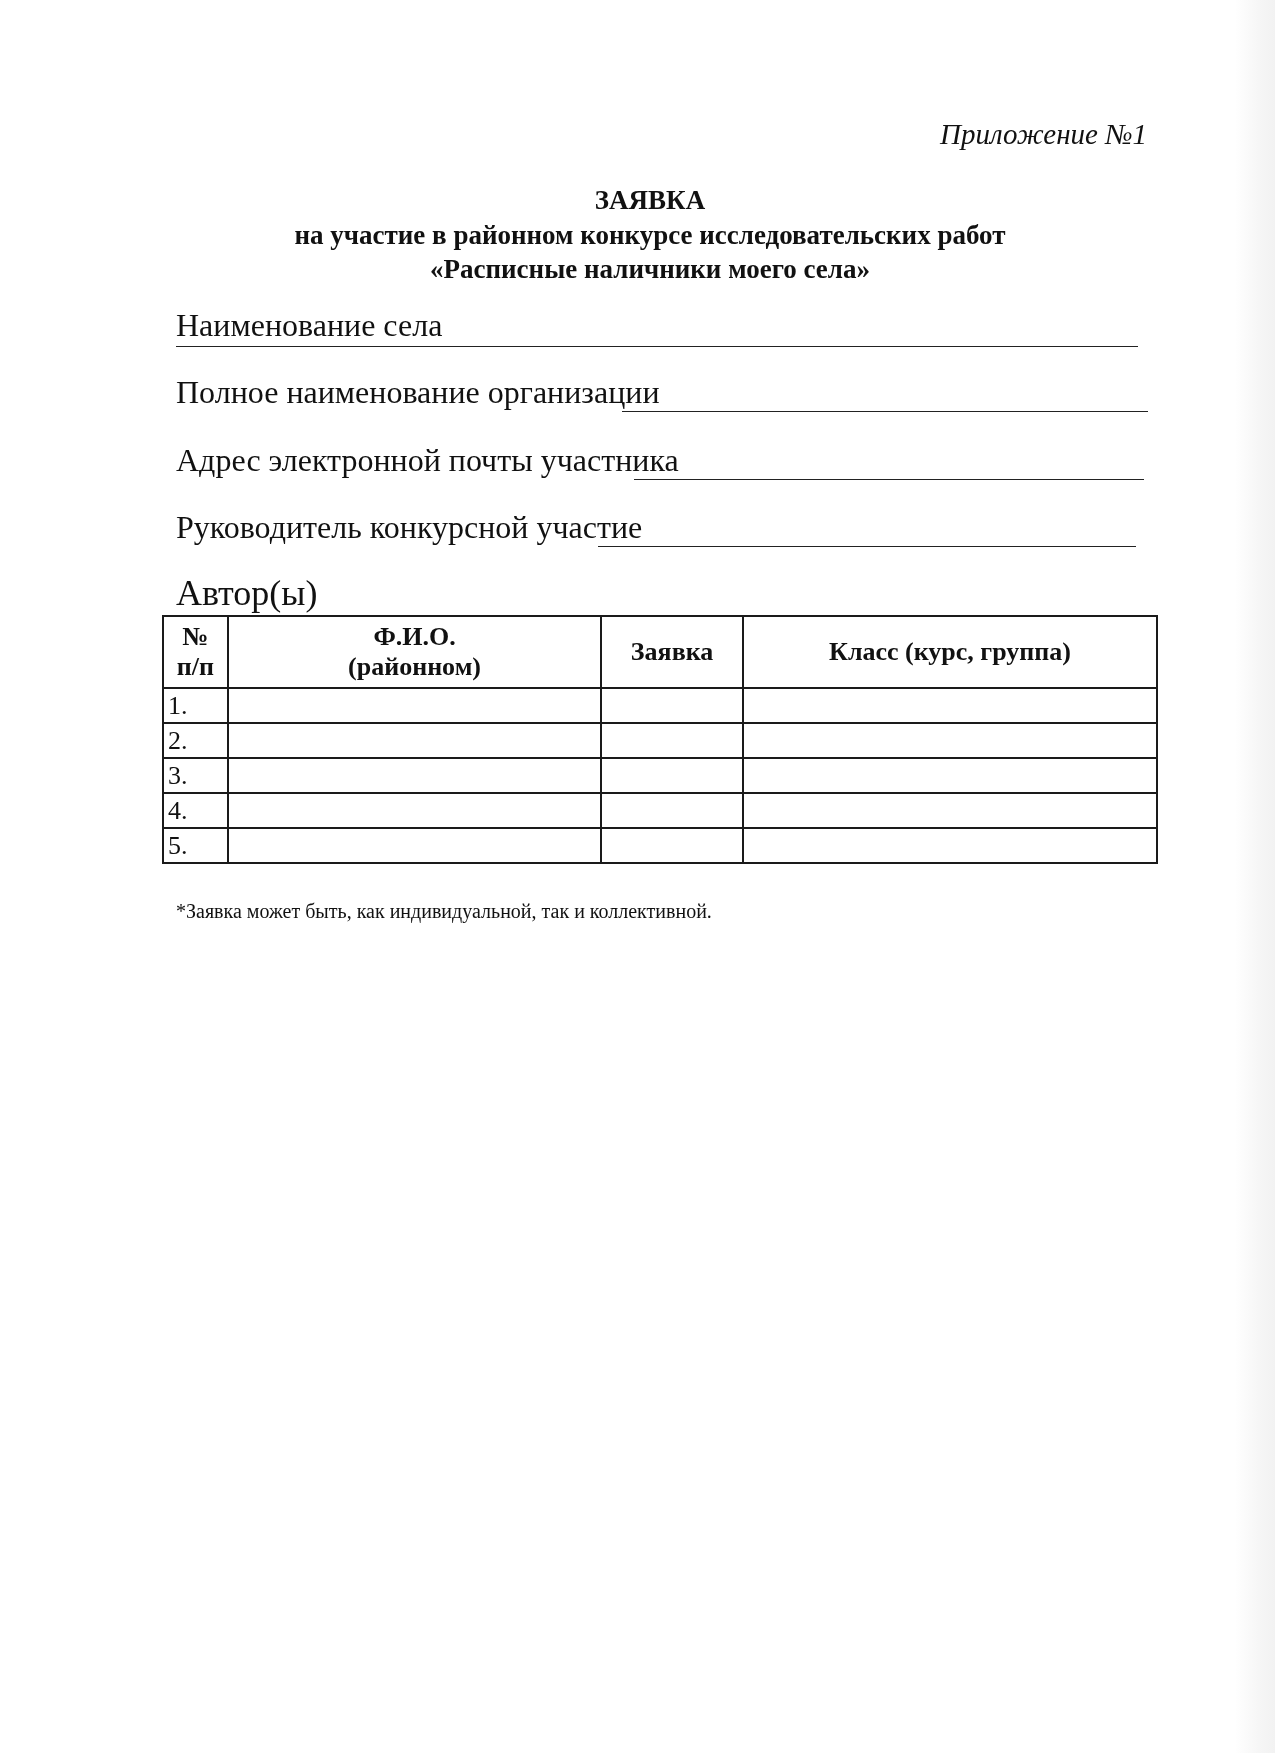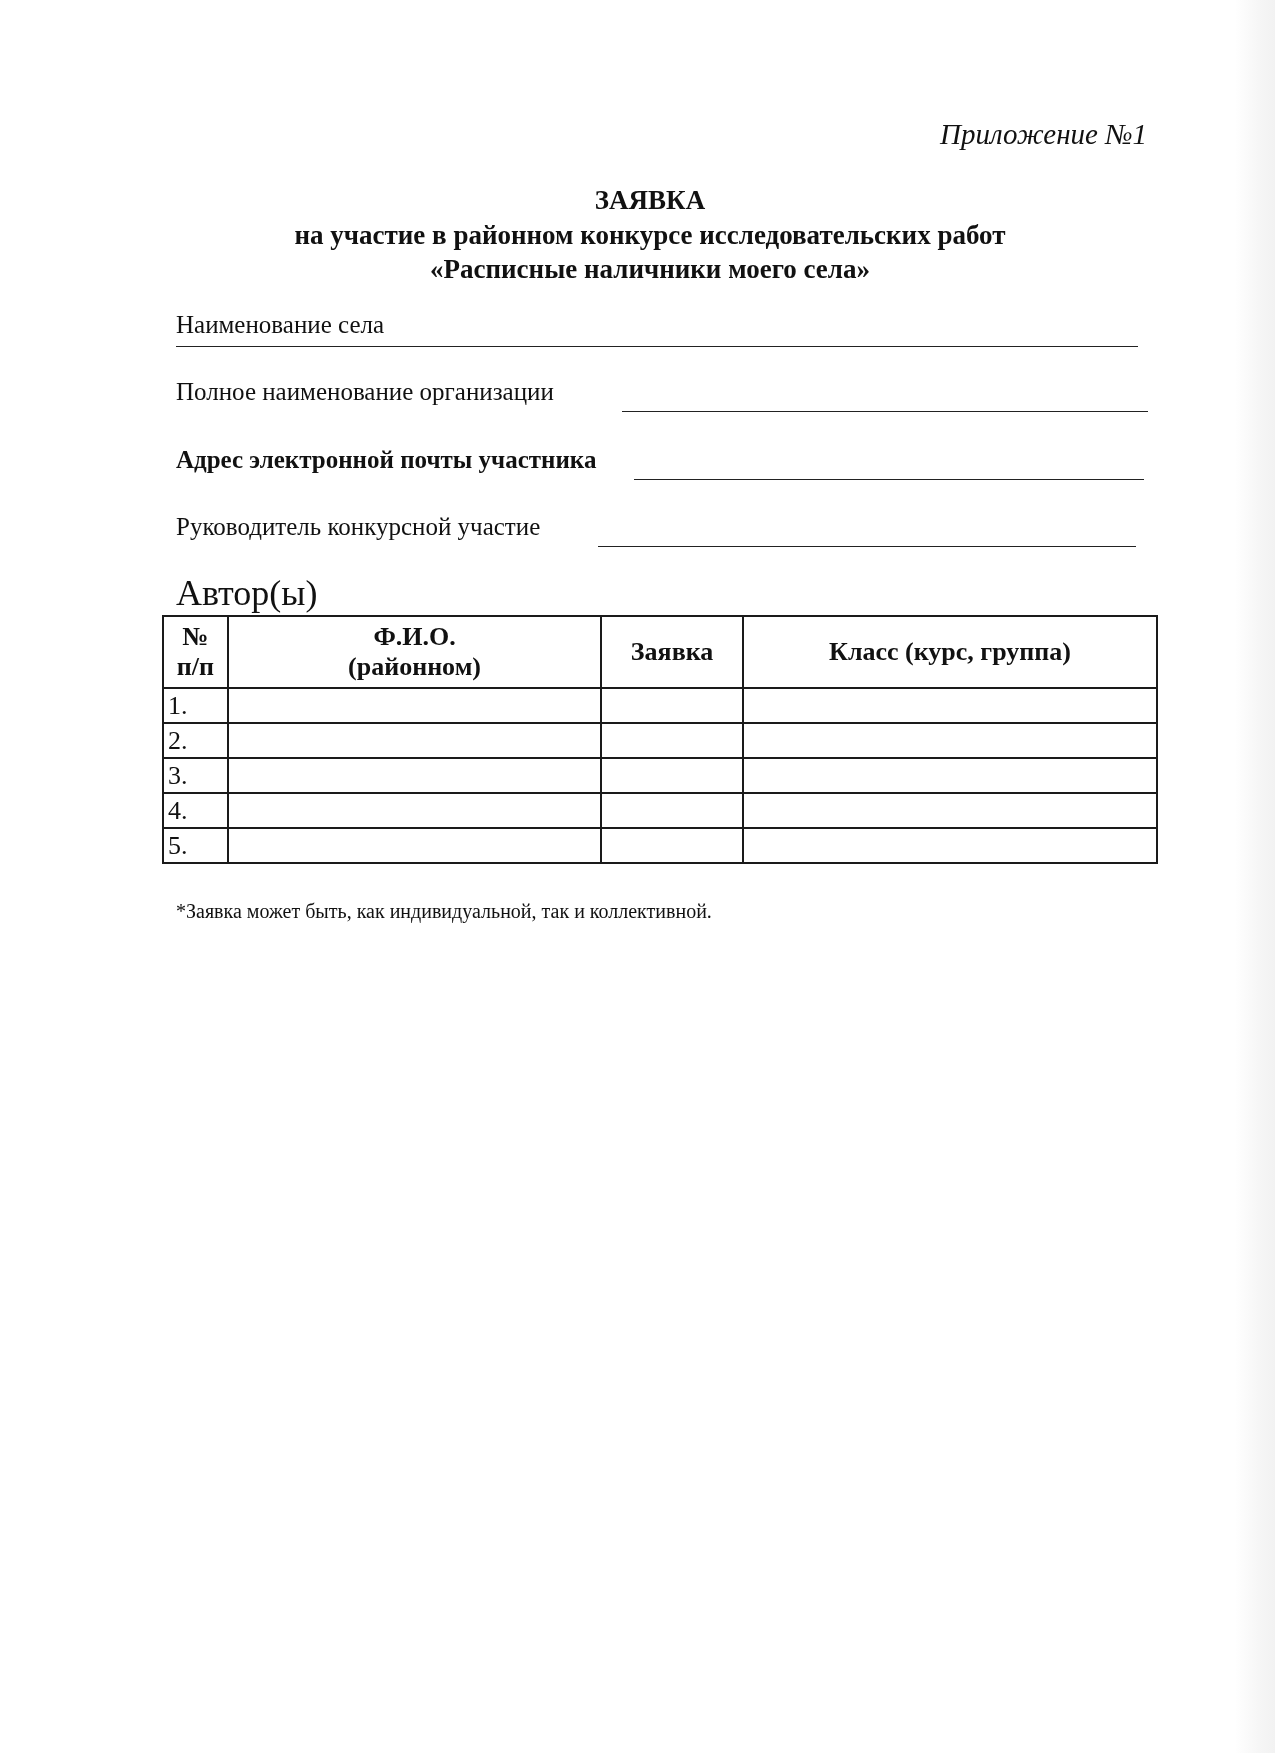--- a/index.html
+++ b/index.html
@@ -20,21 +20,21 @@
     text-align: left;
     font-style: italic; font-size: 29px;
   }
   .title-block {
     position: absolute; left: 0; width: 1300px; top: 182px;
     text-align: center; font-weight: bold;
   }
   .title-block .t1 { font-size: 27px; line-height: 36px; }
   .title-block .t2 { font-size: 27px; line-height: 34px; }
   .field {
-    position: absolute; left: 176px; font-size: 25px; line-height: 34px;
+    position: absolute; left: 176px; font-size: 32px; line-height: 34px;
     white-space: nowrap;
   }
   .uline {
     position: absolute; height: 0; border-bottom: 1.5px solid #222;
   }
   .authors-label {
     position: absolute; left: 176px; top: 576px; font-size: 36px; line-height: 34px;
   }
   table.authors {
     position: absolute; left: 162px; top: 615px; width: 996px;
@@ -73,21 +73,21 @@
 <div class="field" style="top:308px;">Наименование села</div>
 <div class="uline" style="left:176px; top:346px; width:962px;">
   <input class="fill-input" style="position: absolute; bottom: 0px; height: 30px;" value="">
 </div>
 
 <div class="field" style="top:375px;text-align:right;">Полное наименование организации</div>
 <div class="uline" style="left:622px; top:411px; width:526px;">
   <input class="fill-input" style="position: absolute; bottom: 0px; height: 30px;" value="">
 </div>
 
-<div class="field" style="top:443px;font-weight:bold;">Адрес электронной почты участника</div>
+<div class="field" style="top:443px;">Адрес электронной почты участника</div>
 <div class="uline" style="left:634px; top:479px; width:510px;">
   <input class="fill-input" style="position: absolute; bottom: 0px; height: 30px;" value="">
 </div>
 
 <div class="field" style="top:510px;">Руководитель конкурсной участие</div>
 <div class="uline" style="left:598px; top:546px; width:538px;">
   <input class="fill-input" style="position: absolute; bottom: 0px; height: 30px;" value="">
 </div>
 
 <div class="authors-label">Автор(ы)</div>

